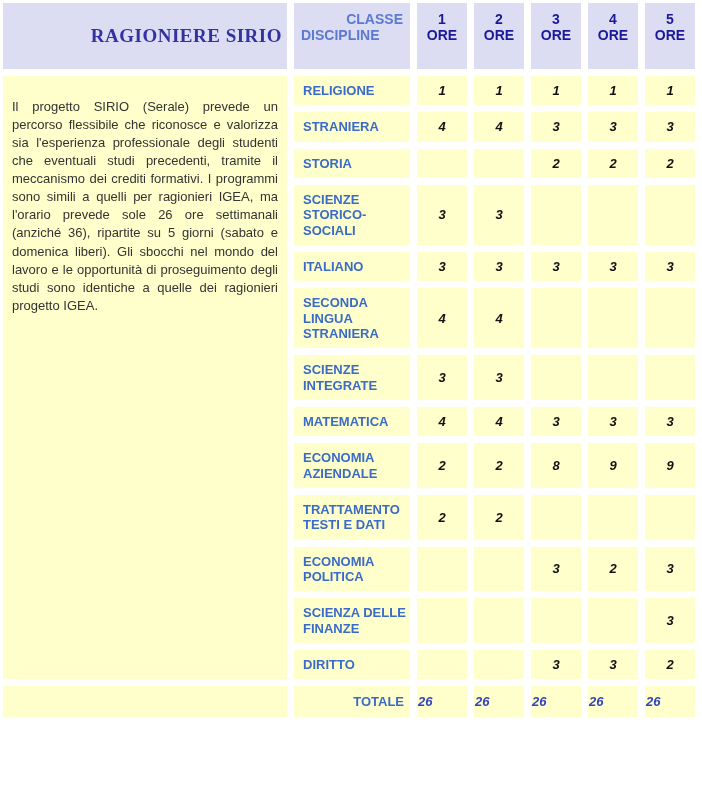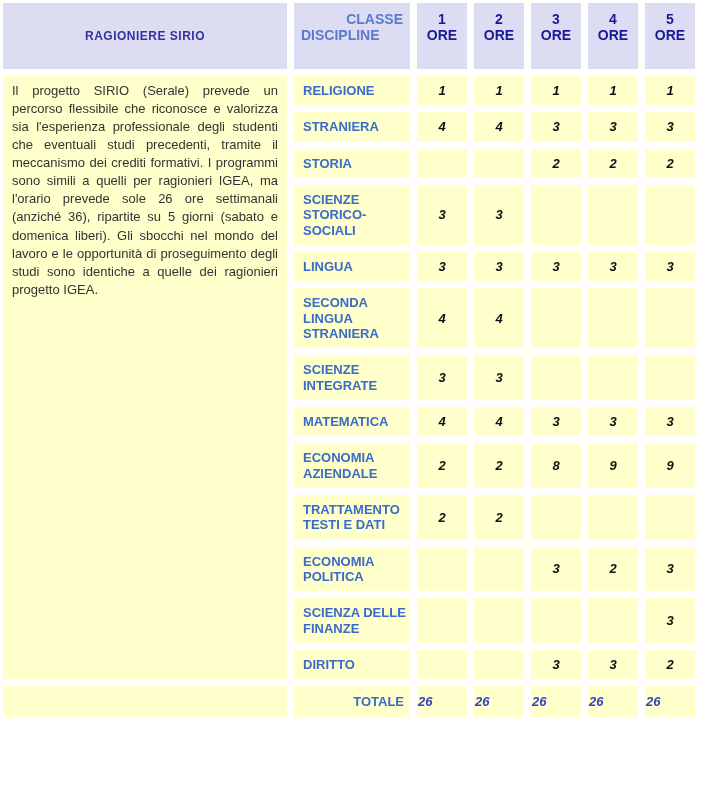--- a/index.html
+++ b/index.html
@@ -29,24 +29,24 @@
   }
   td { vertical-align: middle; }
 
   
   .header-row td {
     background: var(--lavender);
     height: 66px;
     padding: 8px 5px;
   }
   .title-cell {
-    text-align: center;
-    font-family: Liberation Sans, sans-serif;
-    font-weight: bold;
-    font-size: 12px;
+    text-align: right;
+    font-family: Liberation Serif, serif;
+    font-weight: bold;
+    font-size: 19px;
     letter-spacing: 0.5px;
     color: var(--title-blue);
   }
   .corner-inner, .colhead-inner {
     display: flex;
     flex-direction: column;
     justify-content: flex-start;
     height: 100%;
   }
   .corner-inner { padding: 0 2px; }
@@ -66,21 +66,21 @@
   .class-num, .ore-label {
     color: var(--header-navy);
     font-weight: bold;
     font-size: 14px;
   }
 
   
   .para-cell {
     background: var(--yellow);
     vertical-align: top;
-    padding: 6px 9px;
+    padding: 22px 9px;
   }
   .para-text {
     font-size: 13px;
     line-height: 1.39;
     color: var(--paragraph-gray);
     text-align: justify;
   }
   .name-cell {
     background: var(--yellow);
     color: var(--discipline-blue);
@@ -201,21 +201,21 @@
       </tr>
       <tr>
         <td class="name-cell">SCIENZE STORICO-SOCIALI</td>
         <td class="val-cell">3</td>
         <td class="val-cell">3</td>
         <td class="val-cell"></td>
         <td class="val-cell"></td>
         <td class="val-cell"></td>
       </tr>
       <tr>
-        <td class="name-cell">LINGUA</td>
+        <td class="name-cell">ITALIANO</td>
         <td class="val-cell">3</td>
         <td class="val-cell">3</td>
         <td class="val-cell">3</td>
         <td class="val-cell">3</td>
         <td class="val-cell">3</td>
       </tr>
       <tr>
         <td class="name-cell">SECONDA LINGUA STRANIERA</td>
         <td class="val-cell">4</td>
         <td class="val-cell">4</td>

